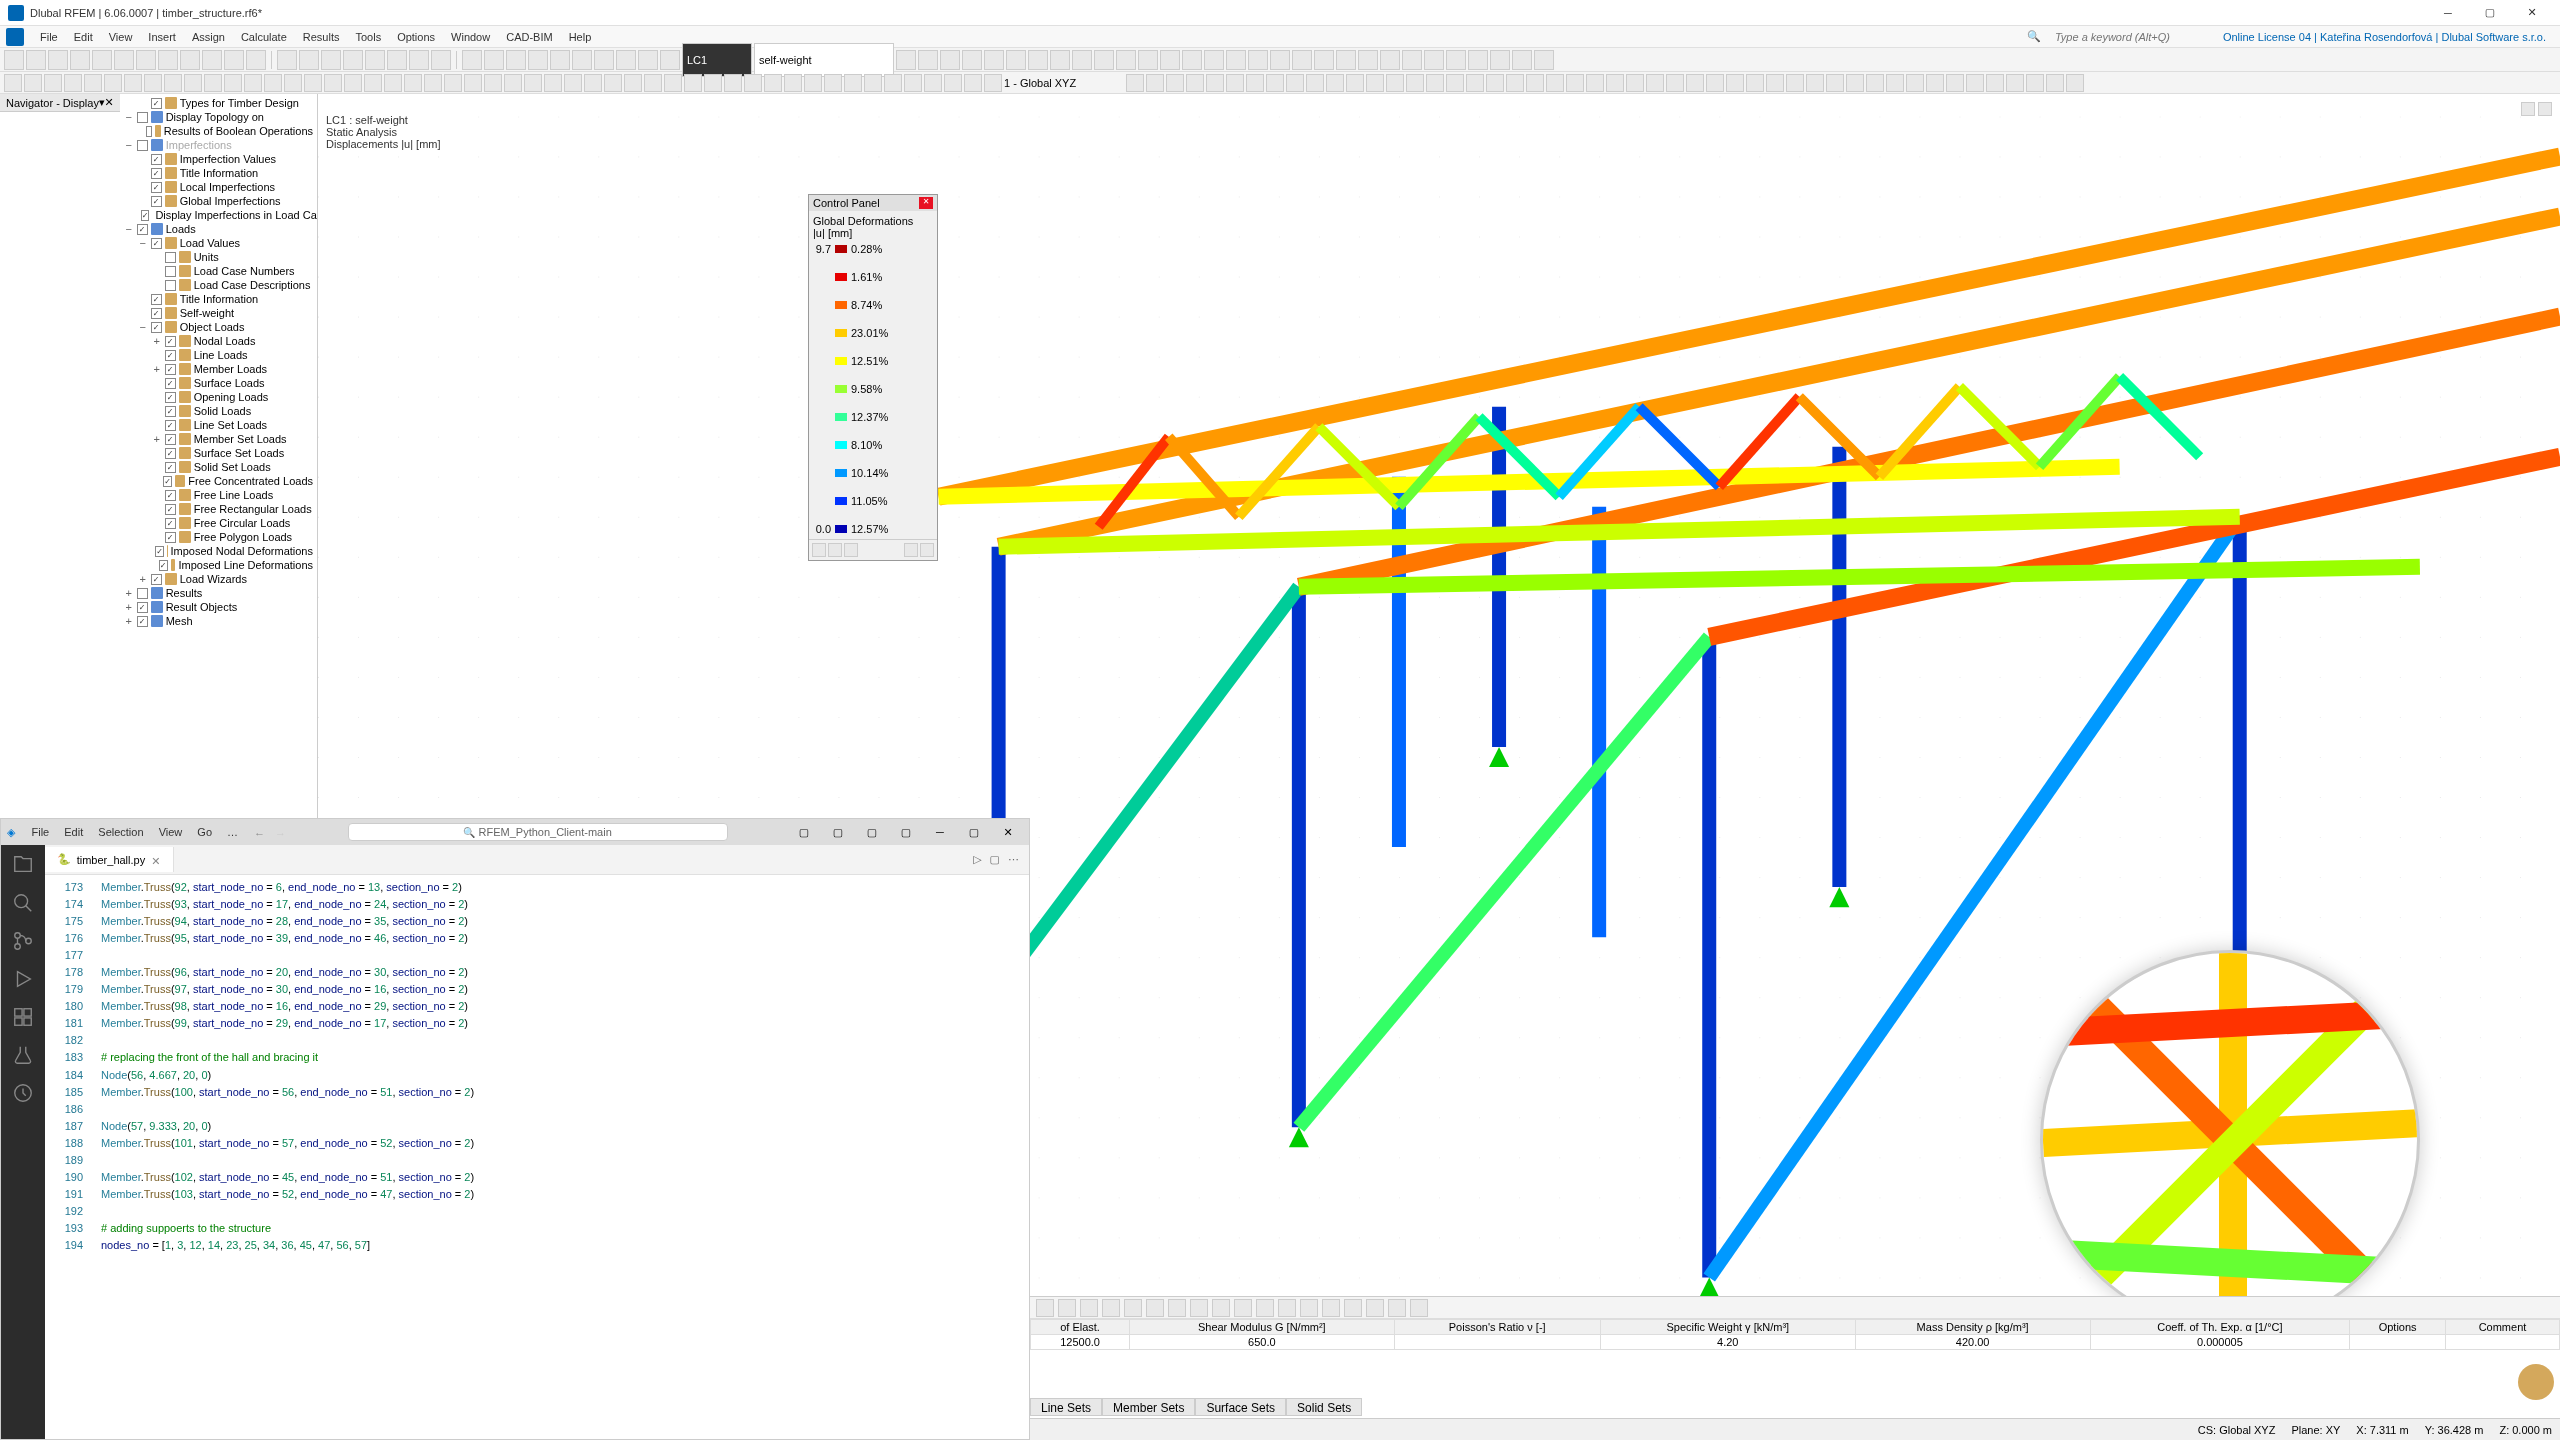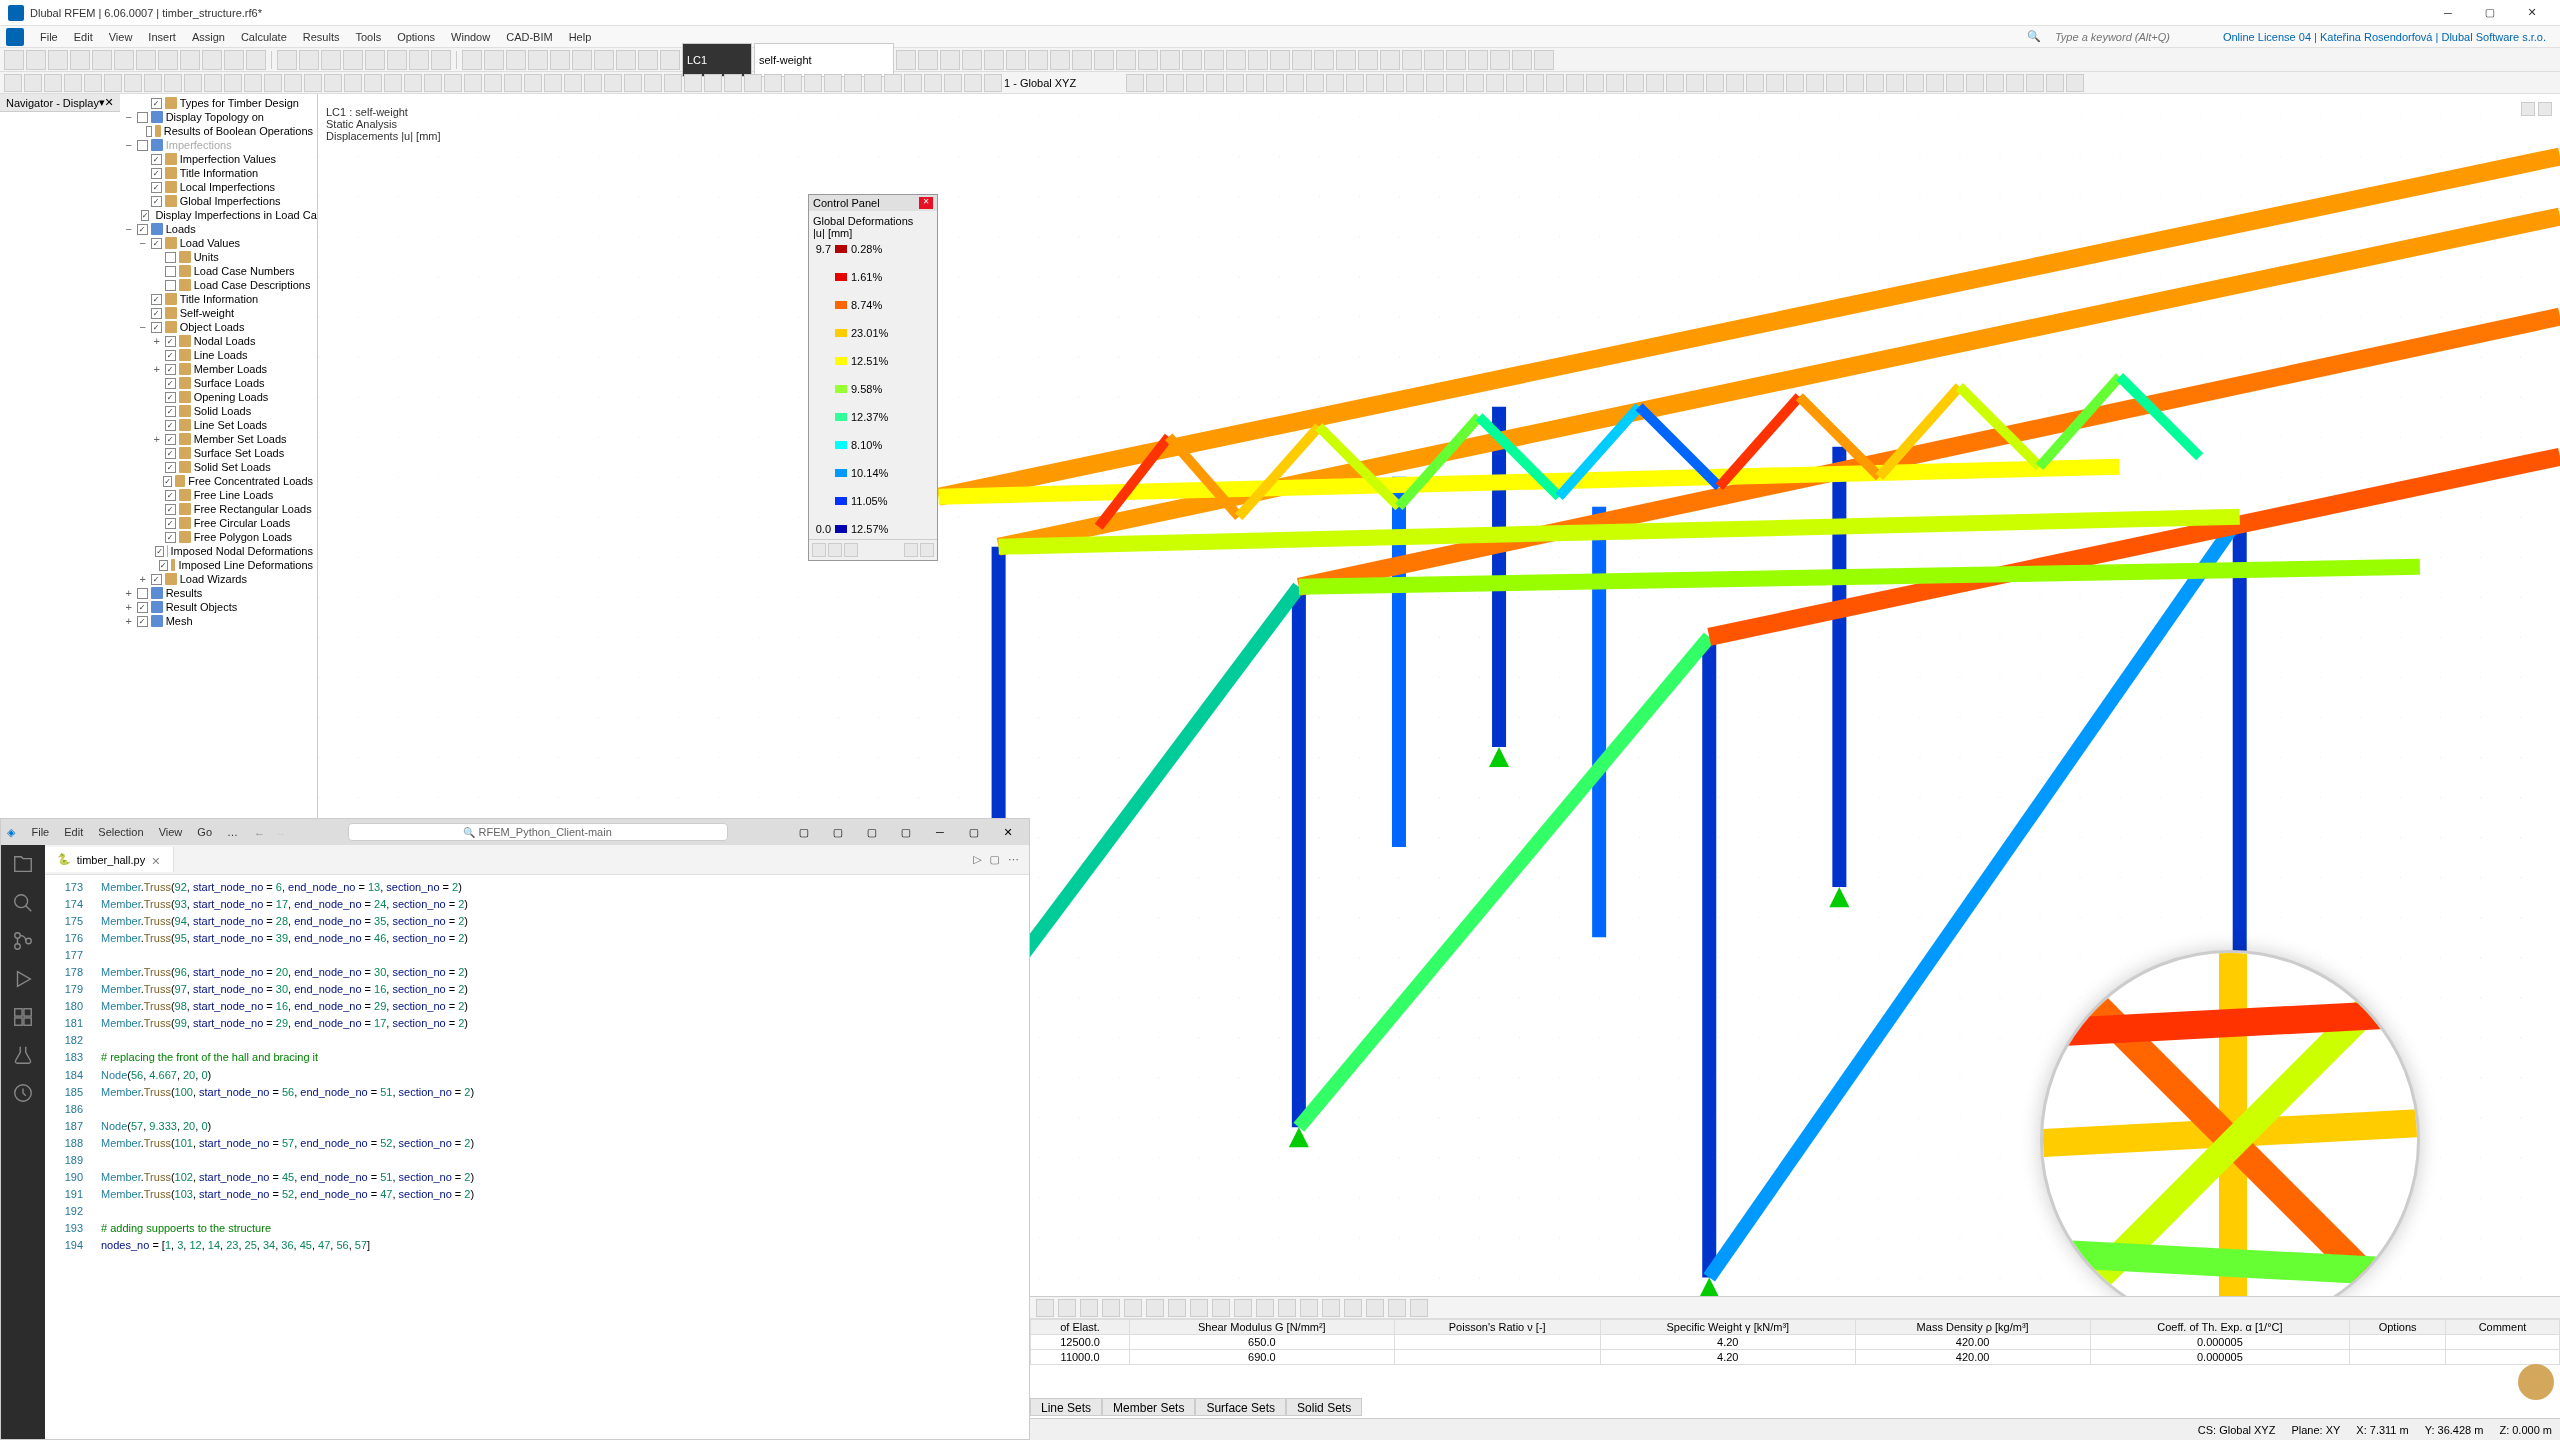--- a/index.html
+++ b/index.html
@@ -28,21 +28,21 @@
 .nav-tree{flex:1;overflow-y:auto;padding:2px 4px;font-size:10px}
 .tree-item{display:flex;align-items:center;padding:1px 0;white-space:nowrap}
 .tree-item .exp{width:10px;text-align:center;cursor:pointer;color:#666}
 .tree-item .chk{width:11px;height:11px;border:1px solid #888;margin:0 3px;background:#fff;display:inline-flex;align-items:center;justify-content:center;font-size:8px}
 .tree-item .chk.checked::after{content:'✓';color:#333}
 .tree-item .ico{width:12px;height:12px;background:#d4a85c;margin-right:3px;border-radius:1px}
 .tree-item .ico.blue{background:#5c8cd4}
 .tree-item.l1{padding-left:14px}
 .tree-item.l2{padding-left:28px}
 .viewport{flex:1;position:relative;background:#fff}
-.view-header{position:absolute;top:8px;left:0;padding:4px 8px;background:rgba(255,255,255,0.9);font-size:10px;color:#333;z-index:5}
+.view-header{position:absolute;top:16px;left:0;padding:4px 8px;background:rgba(255,255,255,0.9);font-size:10px;color:#333;z-index:5}
 .structure-svg{width:100%;height:100%}
 .control-panel{position:absolute;top:100px;left:490px;width:130px;background:#f0f0f0;border:1px solid #999;z-index:10}
 .cp-header{background:#e0e0e0;padding:2px 4px;font-size:9px;display:flex;align-items:center}
 .cp-header .close{margin-left:auto;width:14px;height:12px;background:#e81123;color:#fff;text-align:center;cursor:pointer;font-size:8px}
 .cp-body{padding:4px;font-size:8px}
 .cp-legend{display:flex;flex-direction:column;gap:16px;margin-top:4px}
 .cp-row{display:flex;align-items:center;font-size:8px}
 .cp-row .sw{width:12px;height:8px;margin:0 4px}
 .cp-footer{display:flex;gap:2px;padding:3px;border-top:1px solid #ccc}
 .cp-footer span{width:14px;height:14px;background:#e8e8e8;border:1px solid #ccc}
@@ -839,30 +839,20 @@
         <tr>
           <td>12500.0</td>
           <td>650.0</td>
           <td></td>
           <td>4.20</td>
           <td>420.00</td>
           <td>0.000005</td>
           <td></td>
           <td></td>
         </tr>
-        <tr>
-          <td>11000.0</td>
-          <td>690.0</td>
-          <td></td>
-          <td>4.20</td>
-          <td>420.00</td>
-          <td>0.000005</td>
-          <td></td>
-          <td></td>
-        </tr>
       </tbody>
   </table>
   <div class="bp-tabs" id="bp-tabs">
       <div class="bp-tab">Line Sets</div>
       <div class="bp-tab">Member Sets</div>
       <div class="bp-tab">Surface Sets</div>
       <div class="bp-tab">Solid Sets</div>
     </div>
 </div>
 

